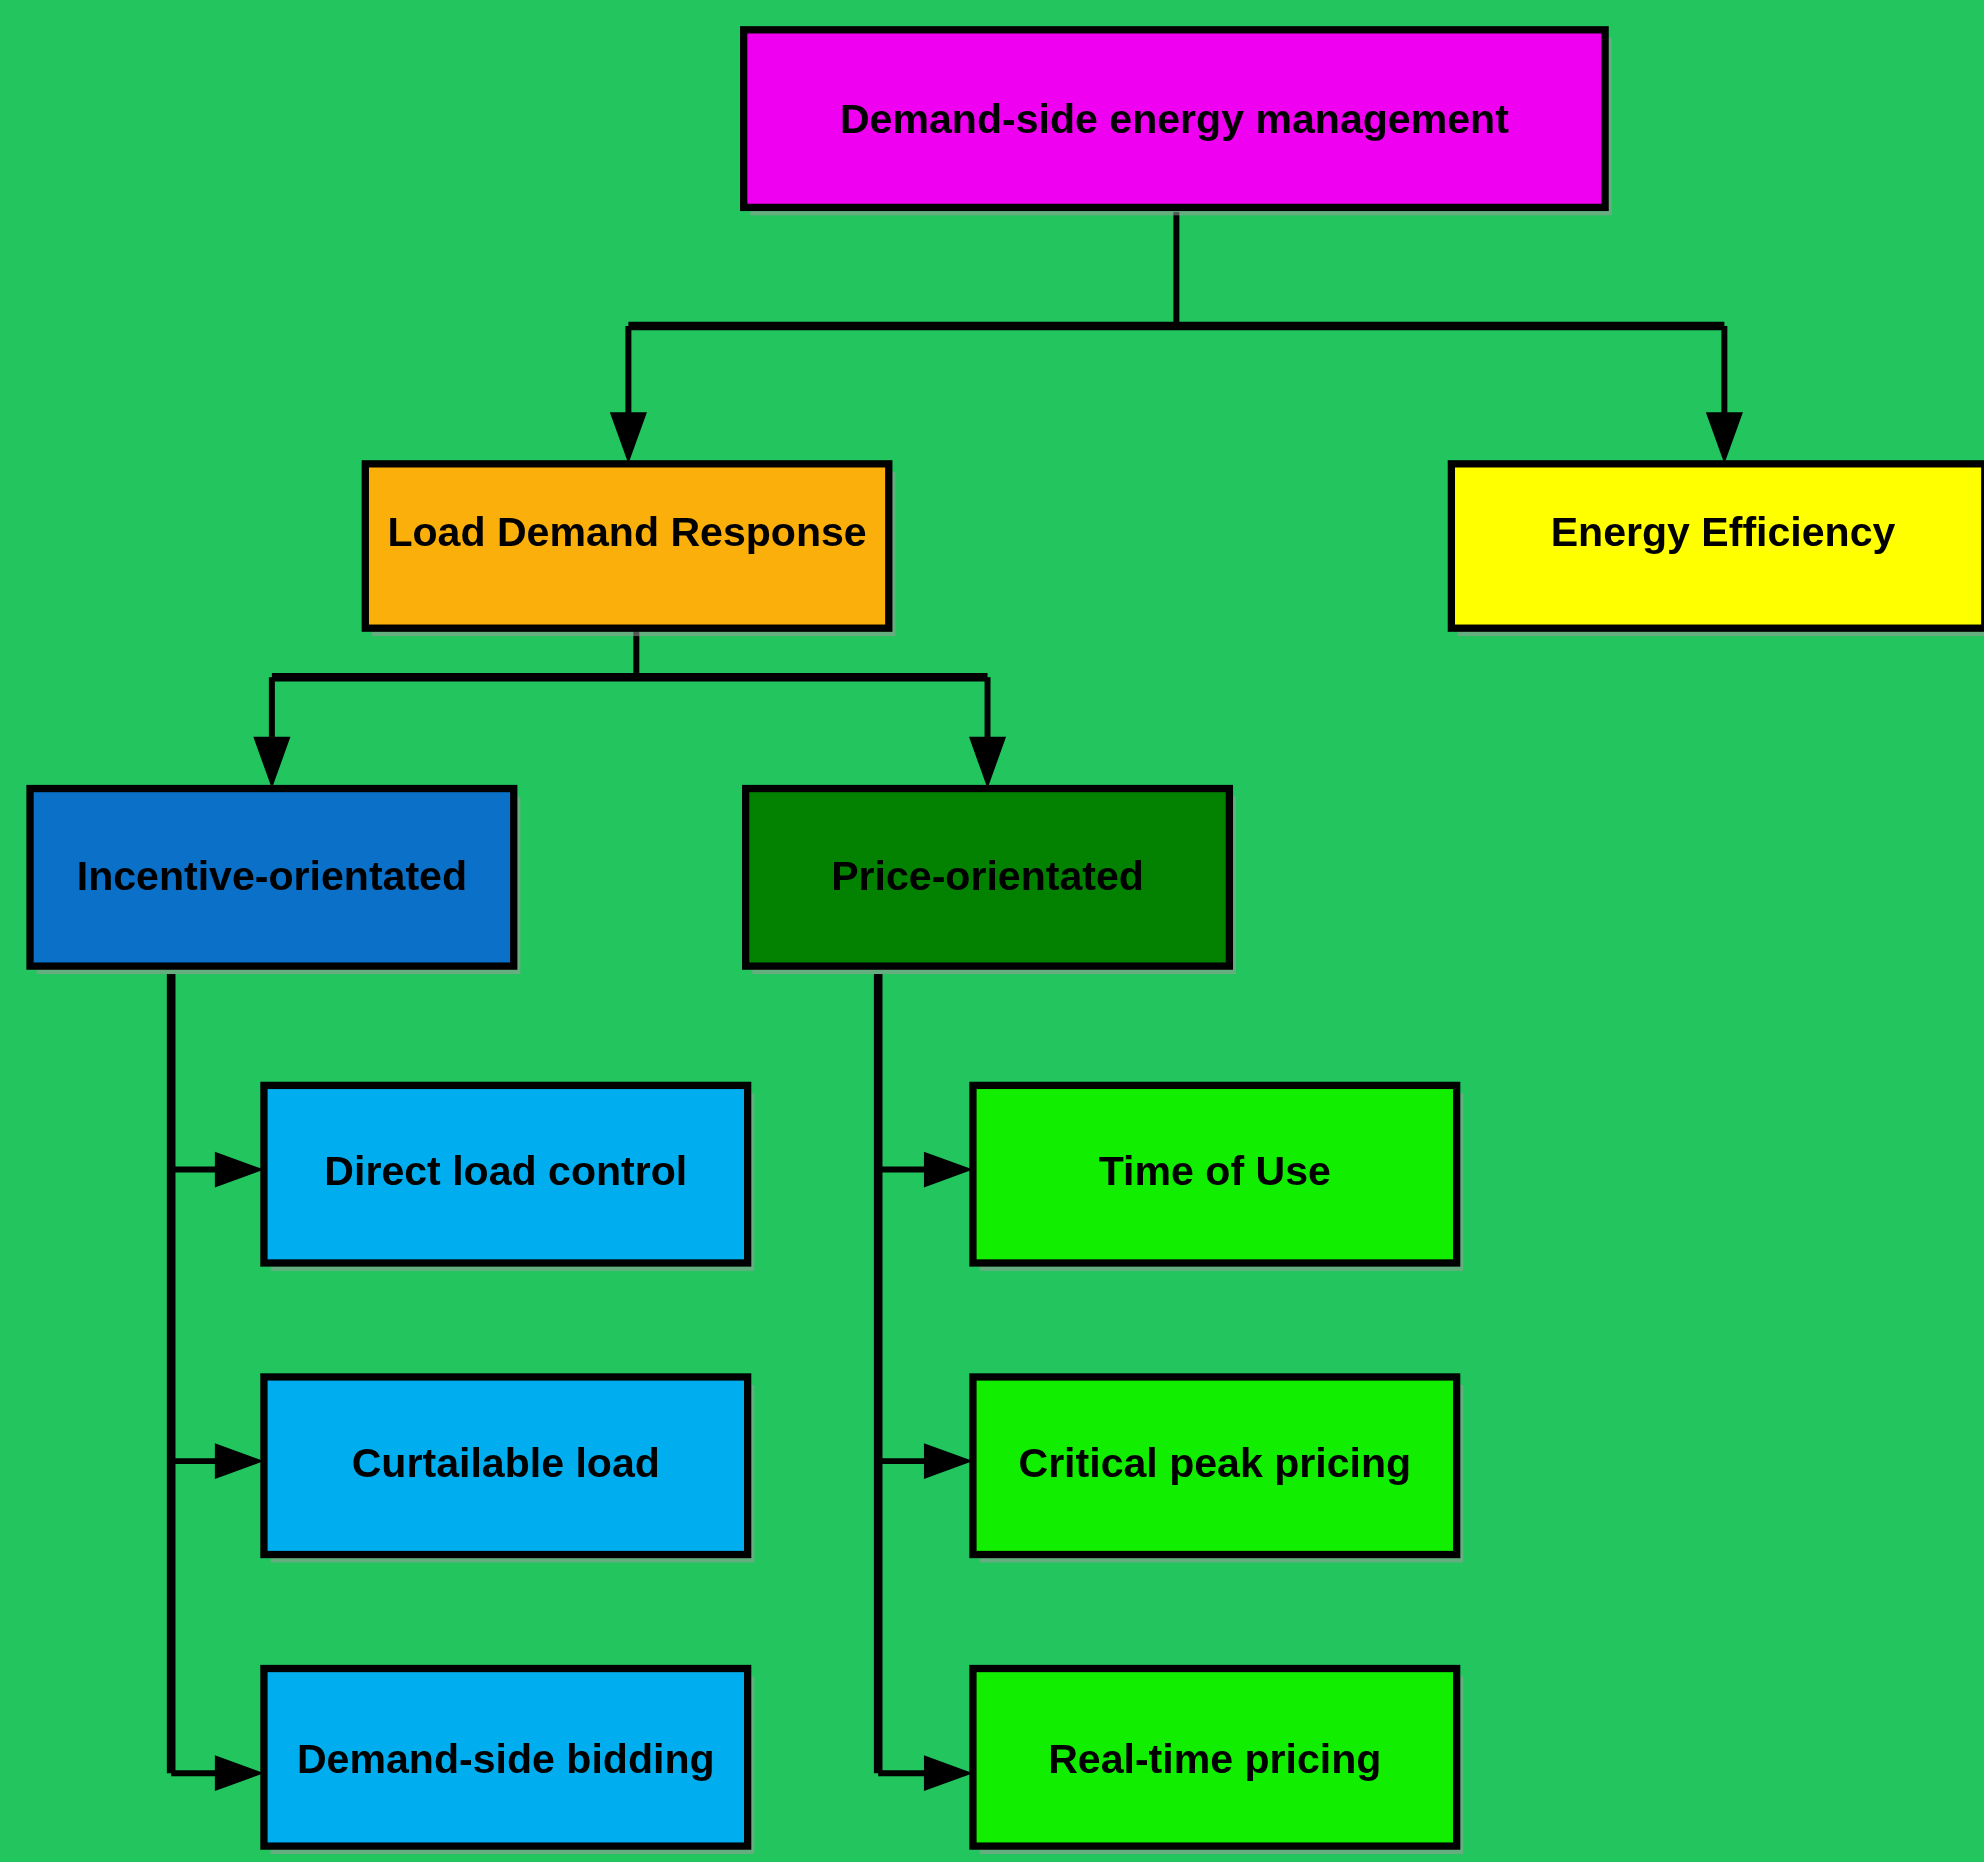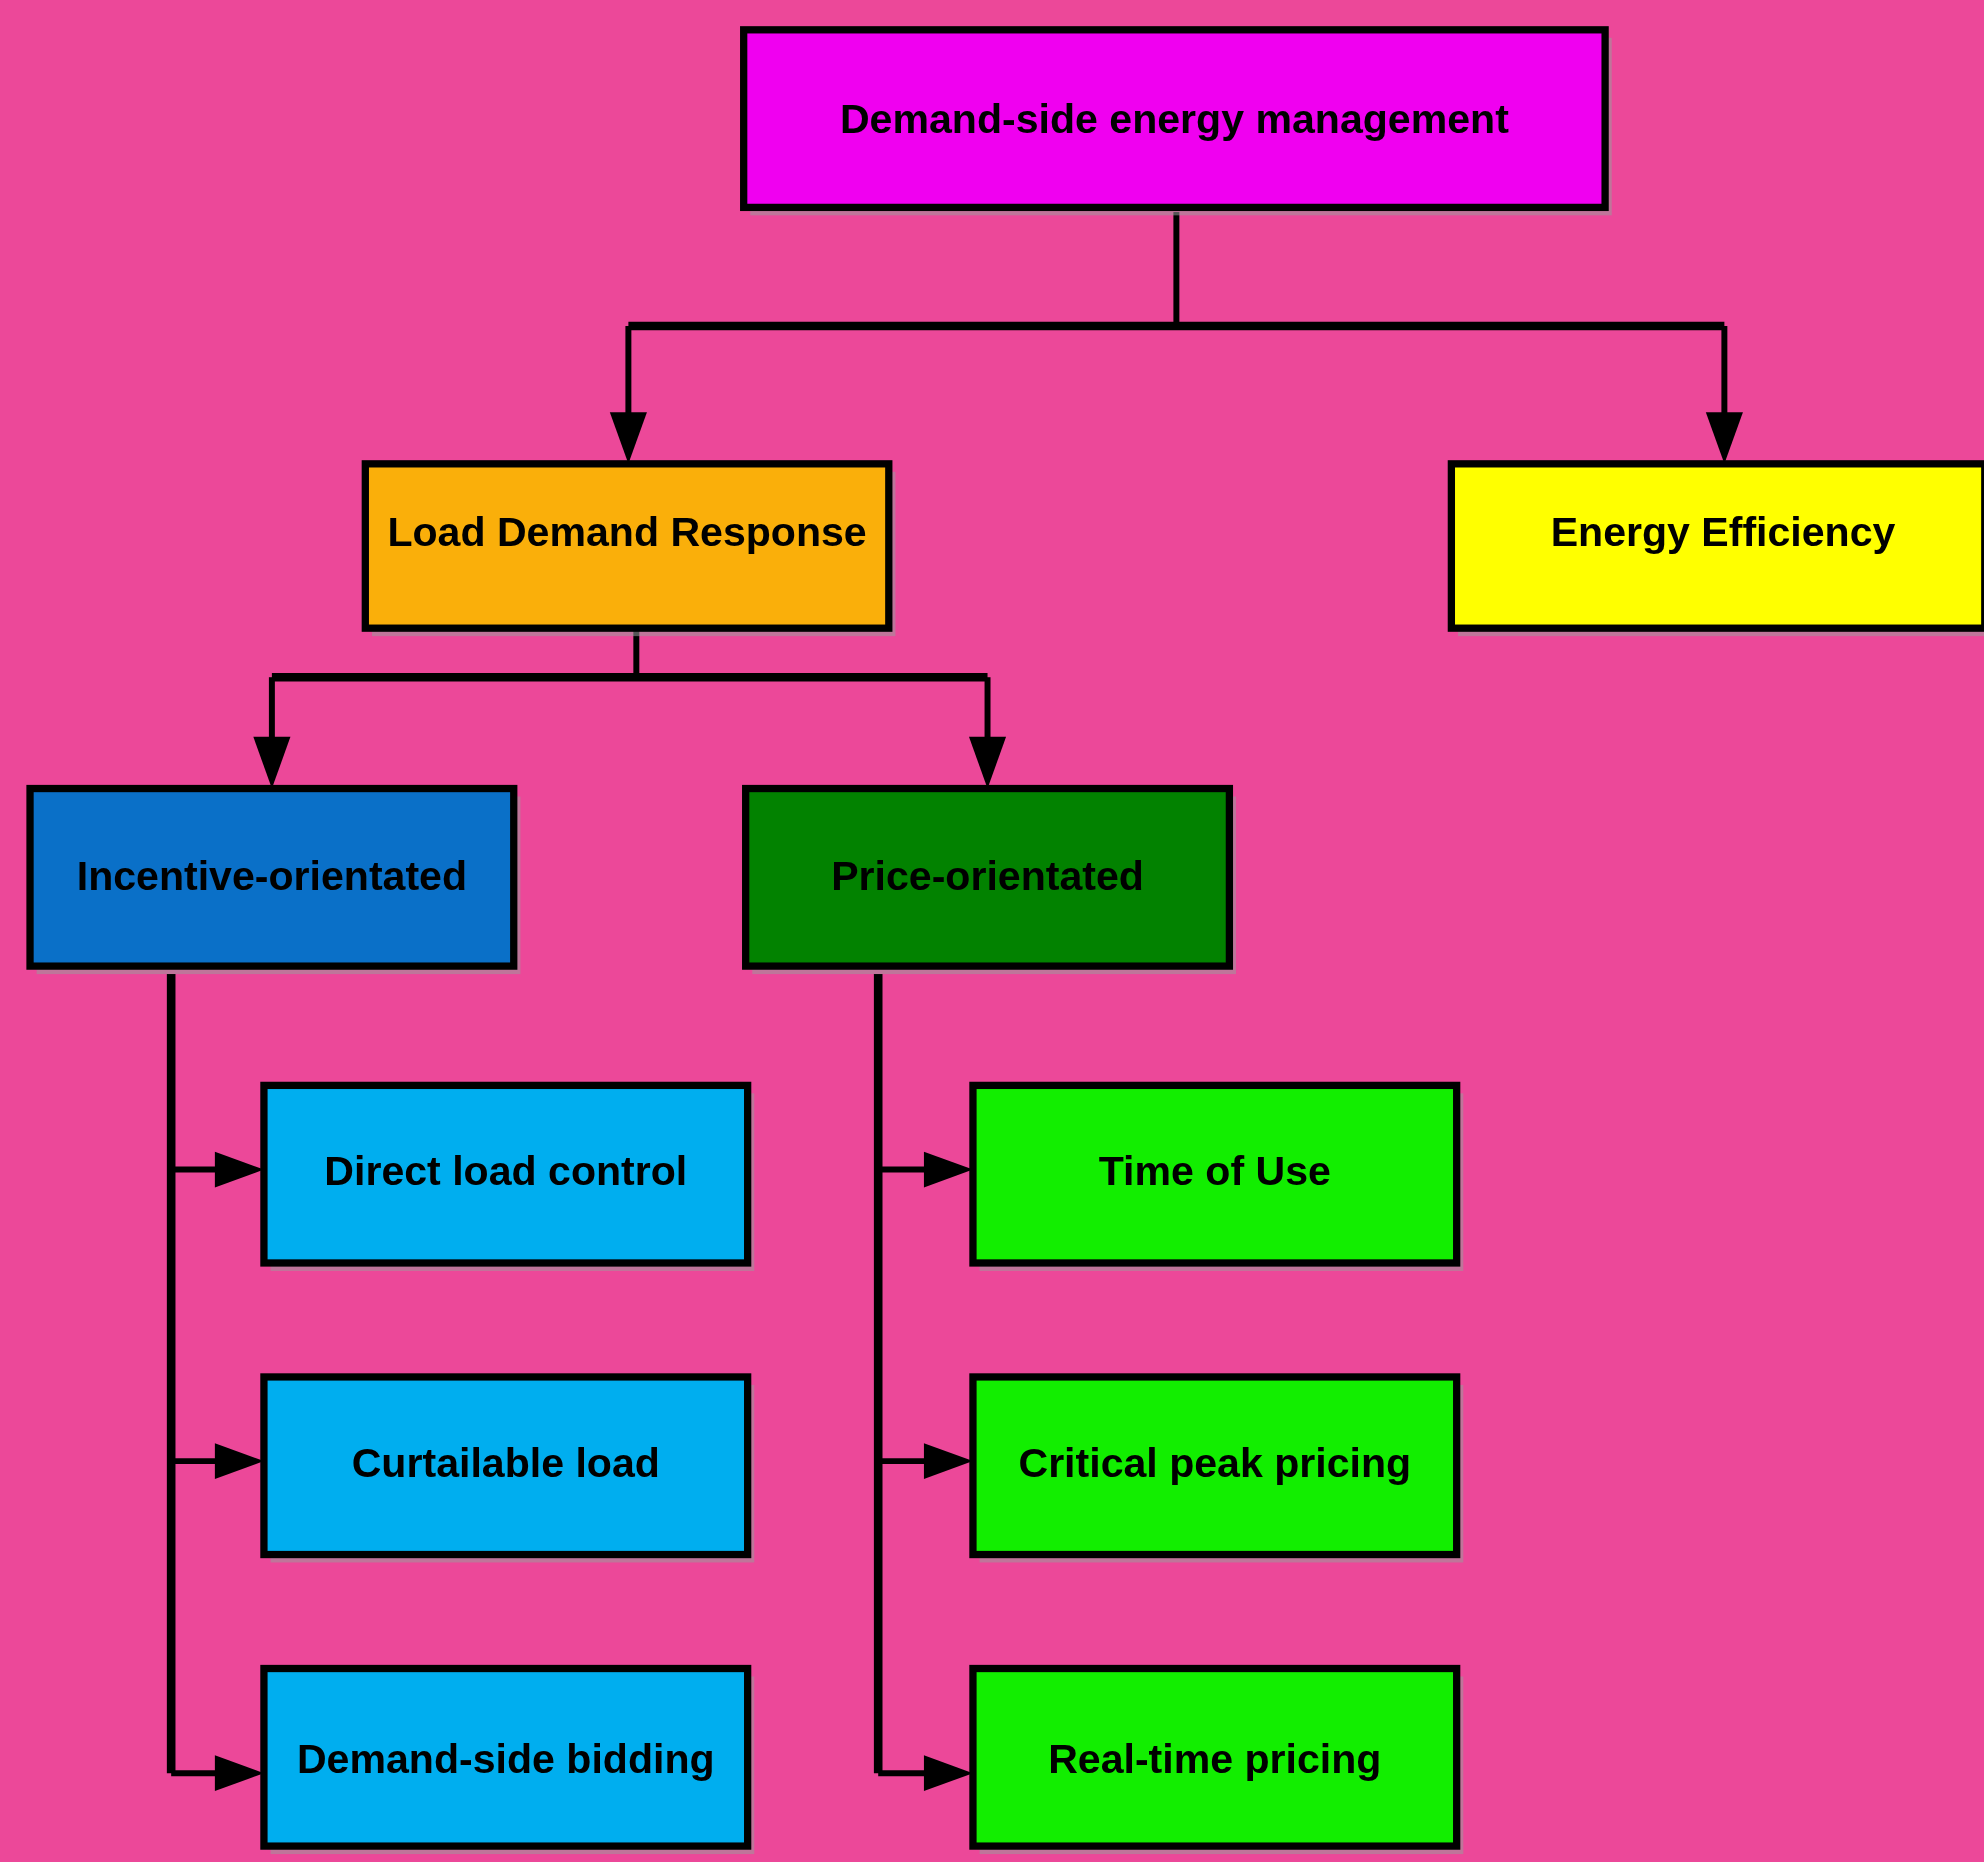--- a/index.html
+++ b/index.html
@@ -8,21 +8,21 @@
     padding: 0;
     background: #ffffff;
   }
   body {
     font-family: "Liberation Sans", sans-serif;
   }
   #diagram-root {
     position: relative;
     width: 1985px;
     height: 1862px;
-    background: #ec4899;
+    background: #22c55e;
     overflow: hidden;
   }
   svg.flow {
     display: block;
     width: 1985px;
     height: 1862px;
   }
   .node-rect {
     stroke: #000000;
     stroke-width: 11;

